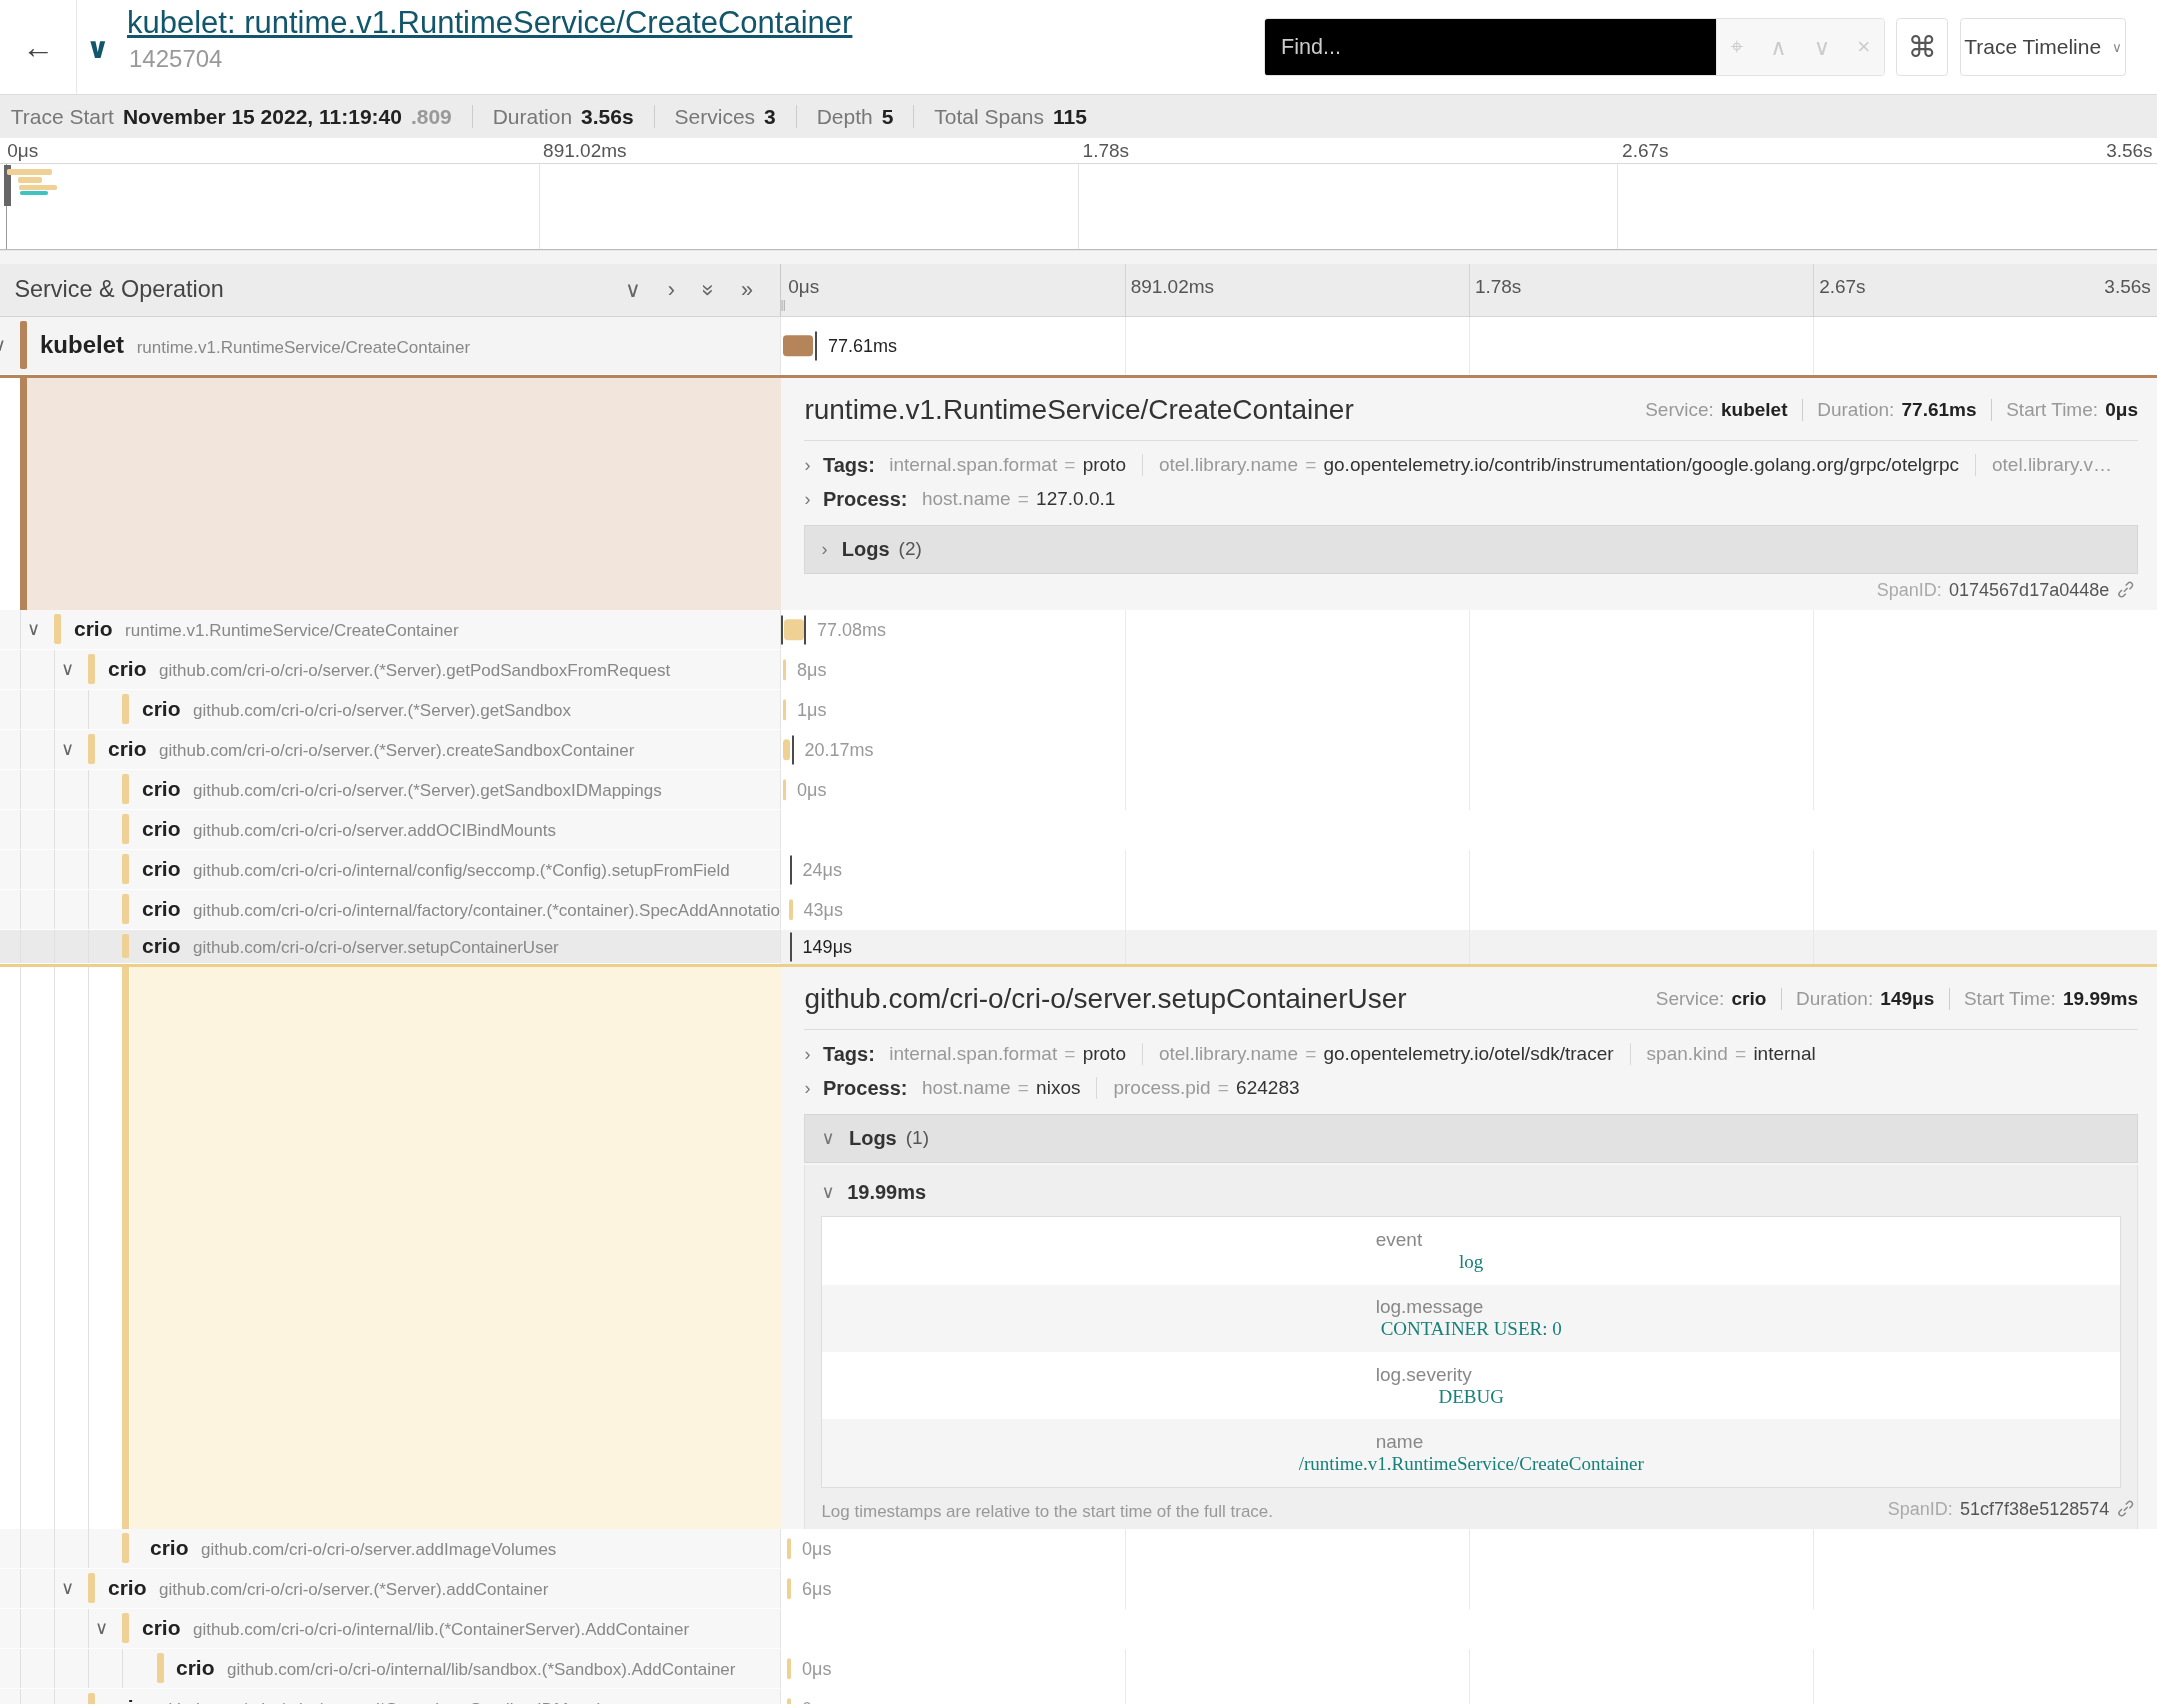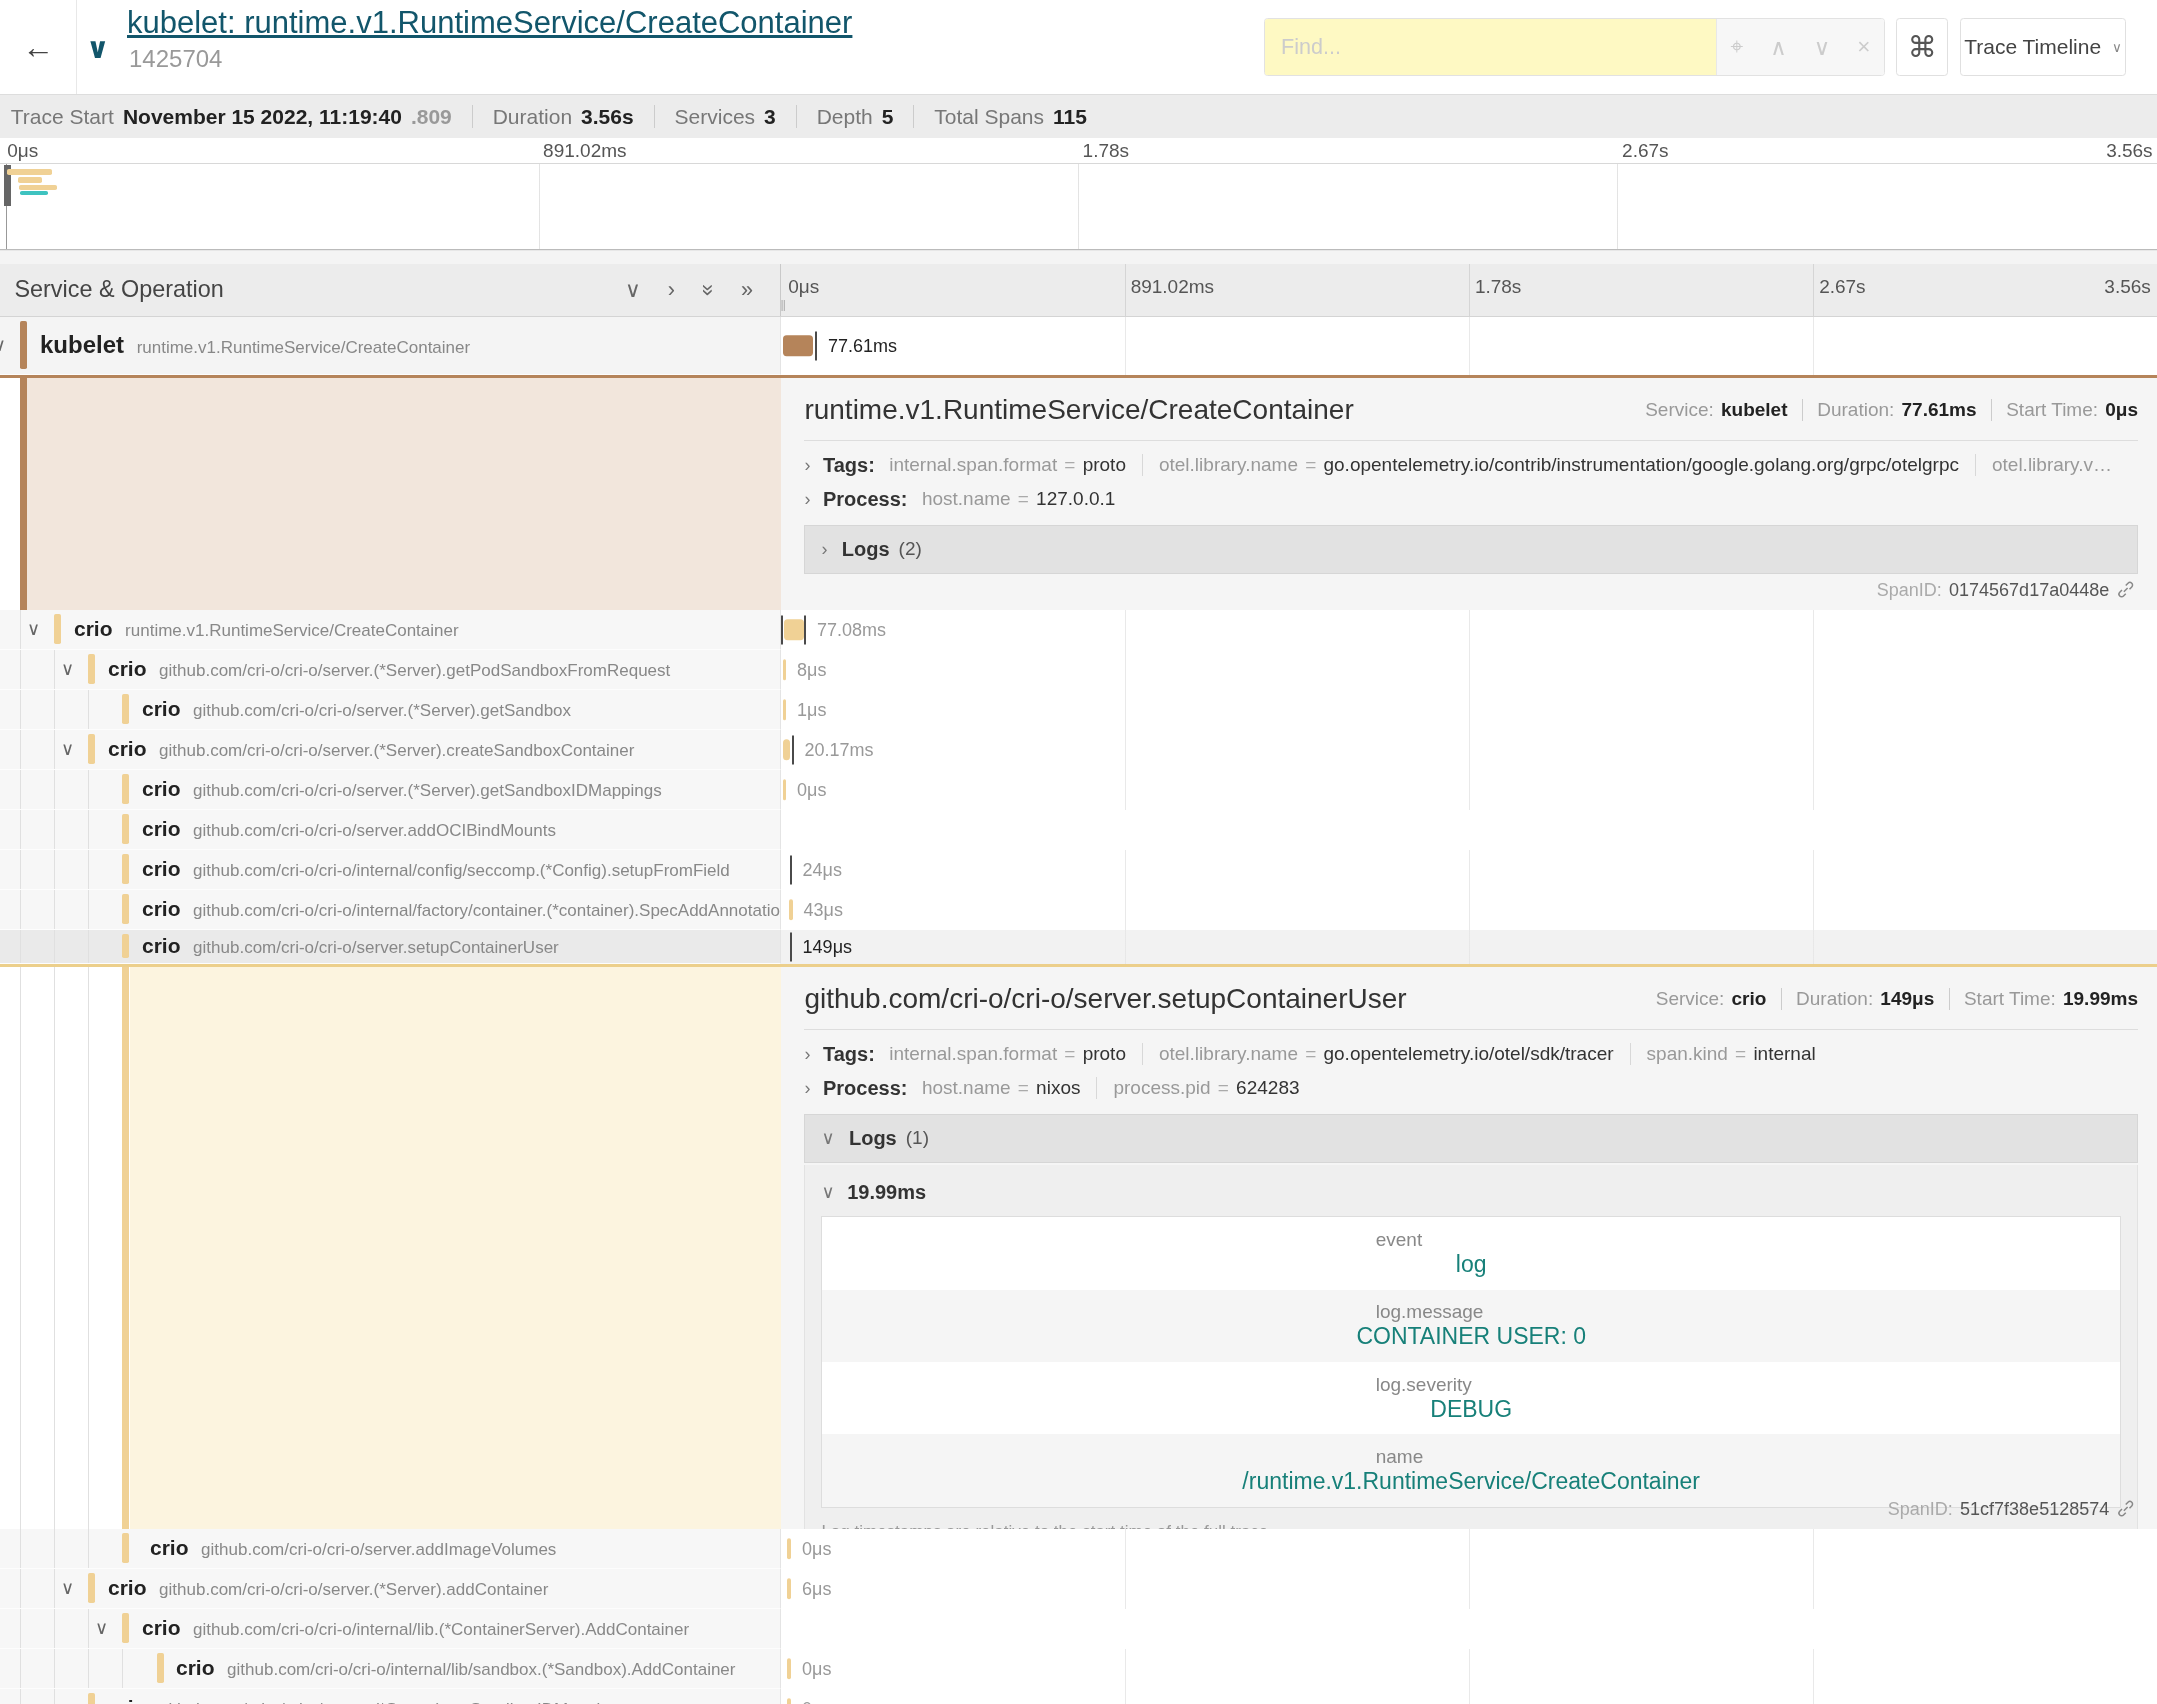--- a/index.html
+++ b/index.html
@@ -6,21 +6,21 @@
   .app{width:2158px;height:1705px;position:relative;overflow:hidden;background:#fff;
        font-family:"Liberation Sans","DejaVu Sans",sans-serif;color:#333;}
   
   .top{height:94px;position:relative;background:#fff;}
   .back{position:absolute;left:0;top:0;width:76px;height:94px;border-right:0.9px solid #e8e8e8;
         display:flex;align-items:center;justify-content:center;font-size:32px;color:#444;cursor:pointer;}
   .trace-chev{position:absolute;left:86px;top:31px;font-size:29px;color:#12566b;font-weight:bold;cursor:pointer;}
   .ttl{position:absolute;left:127px;top:5.4px;font-size:31px;color:#12566b;text-decoration:underline;white-space:nowrap;}
   .tid{position:absolute;left:129px;top:45px;font-size:24px;color:#999;}
   .findbox{position:absolute;left:1264px;top:18px;width:619px;height:56px;border:0.9px solid #e2e2e2;border-radius:3.6px;display:flex;overflow:hidden;}
-  .find-input{flex:1;border:none;outline:none;font-size:21.6px;color:#777;padding:0 16px;background:#fef9c3;font-family:inherit;}
+  .find-input{flex:1;border:none;outline:none;font-size:21.6px;color:#777;padding:0 16px;background:#000000;font-family:inherit;}
   .find-input::placeholder{color:#ccc;}
   .find-icons{width:167px;background:#f7f7f7;border-left:0.9px solid #e8e8e8;display:flex;align-items:center;justify-content:space-around;color:#ccc;font-size:22.5px;}
   .find-icons span{cursor:pointer;}
   .cmd-btn{position:absolute;left:1896px;top:18px;width:50px;height:56px;border:0.9px solid #e0e0e0;border-radius:3.6px;
            display:flex;align-items:center;justify-content:center;font-size:29px;color:#555;background:#fff;cursor:pointer;}
   .view-btn{position:absolute;left:1960px;top:18px;width:164px;height:56px;border:0.9px solid #e0e0e0;border-radius:3.6px;
             display:flex;align-items:center;justify-content:center;gap:10.8px;font-size:21px;color:#444;background:#fff;cursor:pointer;}
   .view-btn .vchev{font-size:13.5px;color:#888;}
   
   .meta{height:43px;background:#ececec;border-top:0.9px solid #ddd;display:flex;align-items:center;padding-left:10.8px;font-size:21px;color:#777;}
@@ -105,21 +105,21 @@
   .spanid-val{color:#555;}
   .linkicon{width:20px;height:20px;stroke:#888;fill:none;stroke-width:2;cursor:pointer;}
   .logbody{margin-top:1.8px;background:#efefef;border:0.9px solid #e2e2e2;border-top:none;padding:16px 16px 18px;}
   .lehead{font-size:20px;color:#333;display:flex;gap:12.6px;align-items:center;cursor:pointer;}
   .lehead b{font-size:20px;}
   .lehead .kchev{margin:0;}
   .logtable{margin-top:12.6px;background:#fff;border:0.9px solid #ddd;}
   .lrow{display:flex;padding:11.7px 14.4px;font-size:19px;align-items:center;flex-direction:column;}
   .lrow:nth-child(even){background:#f5f5f5;}
   .lkey{width:191px;color:#888;flex:none;}
-  .lval{font-family:Liberation Sans, sans-serif;color:#178079;font-size:23px;}
+  .lval{font-family:Liberation Serif, serif;color:#178079;font-size:19px;}
   .lognote{margin-top:14.4px;font-size:17px;color:#999;}
 </style>
 </head>
 <body>
 
 <div class="app">
 
   <header class="top">
     <div class="back">
         <span>←</span>

